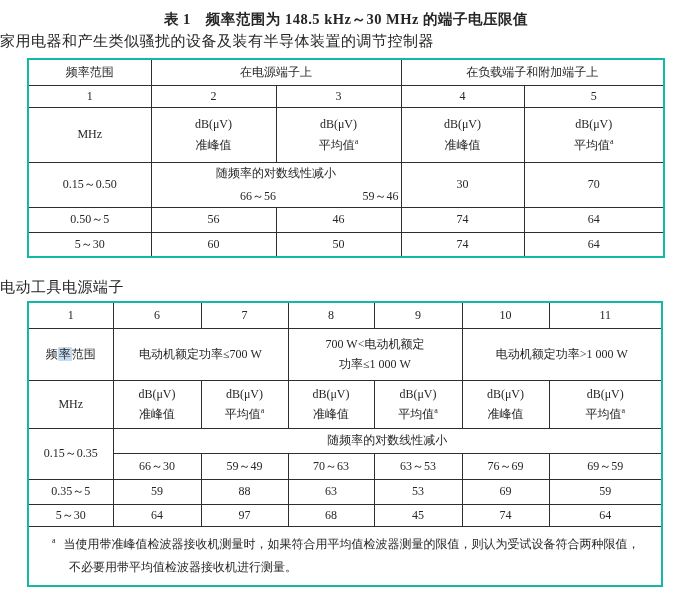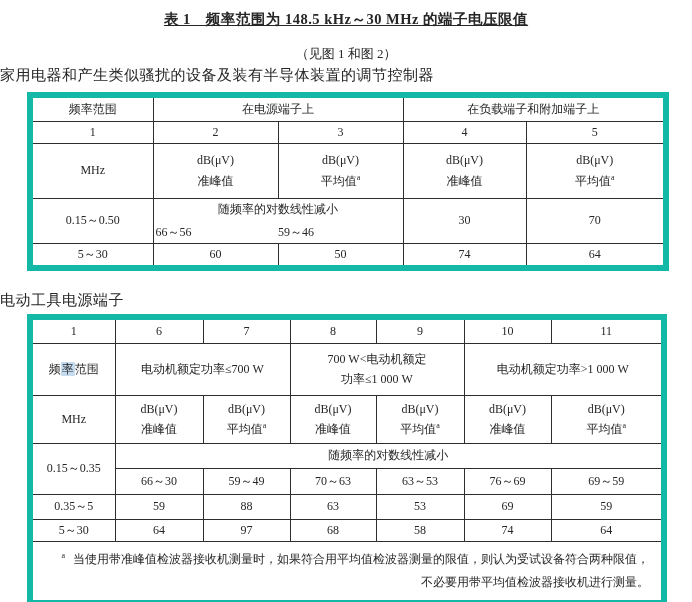--- a/index.html
+++ b/index.html
@@ -11,83 +11,81 @@
     overflow: hidden;
   }
   .page { width: 692px; height: 602px; position: relative; }
 
   .doc-title {
     margin-top: 10px;
     text-align: center;
     font-size: 14.5px;
     font-weight: bold;
     letter-spacing: 0.5px;
-    text-decoration: underline;
   }
   .fig-ref {
     margin-top: 16px;
     text-align: center;
     font-size: 13px;
   }
   .tbl-caption {
     text-align: left;
     font-size: 15px;
     letter-spacing: 0.5px;
   }
   .caption-1 { margin-top: 3px; }
   .caption-2 { margin-top: 20px; }
 
   table {
     border-collapse: collapse;
     table-layout: fixed;
     margin-left: 27px;
-    border: 6px solid #14b8a6;
+    border: 2px solid #14b8a6;
     font-size: 12px;
   }
   #table1 { width: 636px; margin-top: 7px; }
   #table2 { width: 634px; margin-top: 4px; }
   td {
     border: 1px solid #2e2e2e;
     text-align: center;
     vertical-align: middle;
     padding: 1px 2px;
     line-height: 1.55;
   }
   sup {
     font-size: 8px;
     line-height: 0;
     vertical-align: super;
   }
   .two-line div { line-height: 1.7; }
   .merged-note .note-line { line-height: 1.6; margin-bottom: 4px; }
   .split-vals { display: flex; }
-  .split-vals span { flex: 1 1 50%; text-align: left; font-family: Liberation Serif, serif; }
+  .split-vals span { flex: 1 1 50%; text-align: right; font-family: Liberation Serif, serif; }
 
   .hl {
     border-radius: 1px;
     padding: 0 1px;
   }
 
   .fn-cell { text-align: left; }
   .fn {
     padding: 5px 10px 5px 38px;
     text-indent: -17px;
     line-height: 1.95;
     font-size: 12px;
-    text-align: right;
+    text-align: left;
   }
   .fn-marker { margin-right: 8px; }
 </style>
 </head>
 <body>
 
 <div class="page">
 
   <div class="doc-title">表 1　频率范围为 148.5 kHz～30 MHz 的端子电压限值</div>
-  <div class="fig-ref">（见图 1 和图 2）</div>
   <div class="tbl-caption caption-1">家用电器和产生类似骚扰的设备及装有半导体装置的调节控制器</div>
 
   <table id="table1">
     <colgroup>
       <col style="width:123px">
         <col style="width:125px">
         <col style="width:125px">
         <col style="width:123px">
         <col style="width:140px">
     </colgroup>
@@ -127,20 +125,27 @@
         <td>0.15～0.50</td>
         <td colspan="2" class="merged-note">
           <div class="note-line">随频率的对数线性减小</div>
           <div class="split-vals">
             <span>66～56</span>
             <span>59～46</span>
           </div>
         </td>
         <td>30</td>
         <td>70</td>
+      </tr>
+      <tr style="height:25px">
+        <td>0.50～5</td>
+        <td>56</td>
+        <td>46</td>
+        <td>74</td>
+        <td>64</td>
       </tr>
       <tr style="height:25px">
         <td>5～30</td>
         <td>60</td>
         <td>50</td>
         <td>74</td>
         <td>64</td>
       </tr>
     </tbody>
   </table>
@@ -224,21 +229,21 @@
         <td>63</td>
         <td>53</td>
         <td>69</td>
         <td>59</td>
       </tr>
       <tr style="height:22px">
         <td>5～30</td>
         <td>64</td>
         <td>97</td>
         <td>68</td>
-        <td>58</td>
+        <td>45</td>
         <td>74</td>
         <td>64</td>
       </tr>
       <tr style="height:50px">
         <td colspan="7" class="fn-cell">
           <div class="fn">
             <sup class="fn-marker">a</sup><span>当使用带准峰值检波器接收机测量时，如果符合用平均值检波器测量的限值，则认为受试设备符合两种限值，不必要用带平均值检波器接收机进行测量。</span>
           </div>
         </td>
       </tr>

